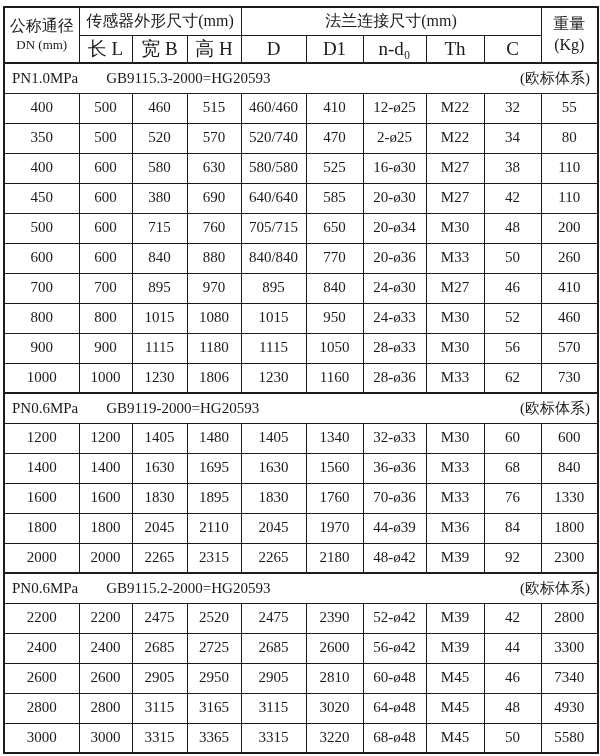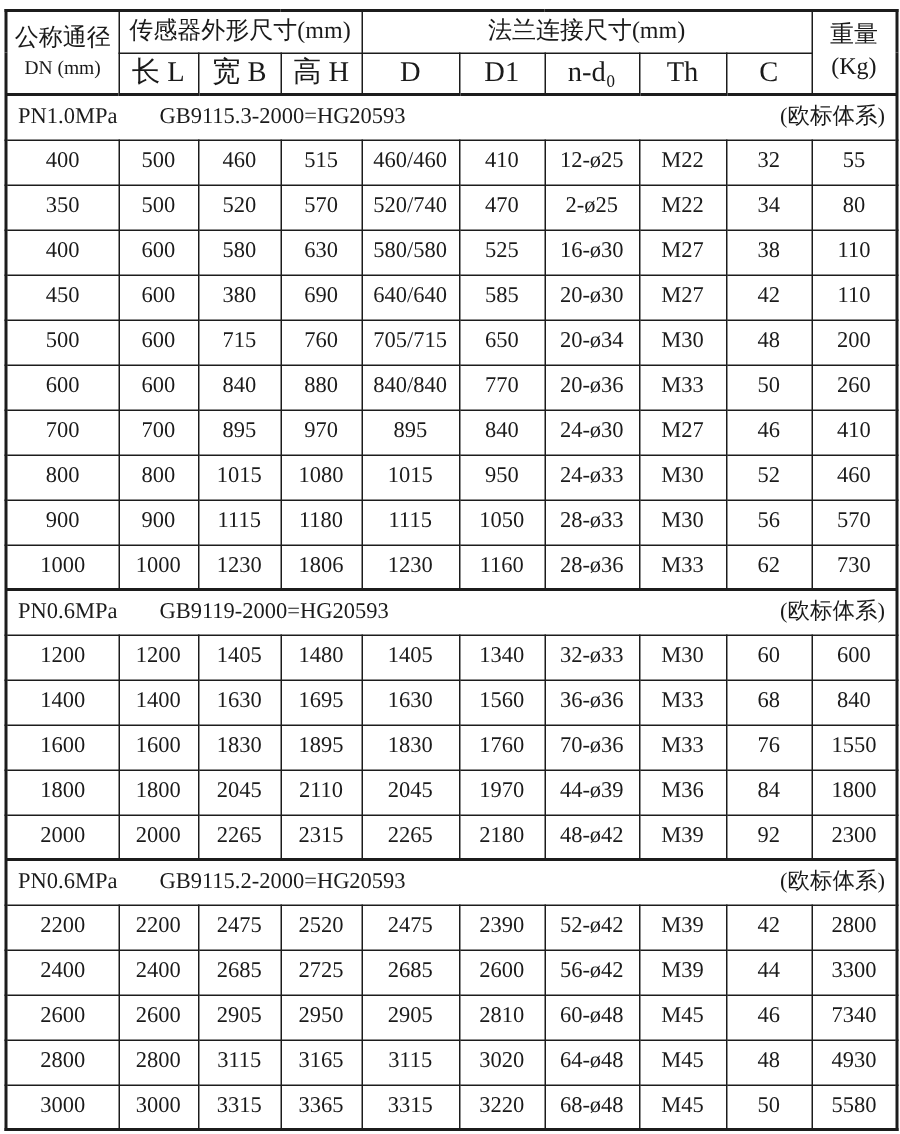--- a/index.html
+++ b/index.html
@@ -256,21 +256,21 @@
       <tr class="data-row">
         <td>1600</td>
         <td>1600</td>
         <td>1830</td>
         <td>1895</td>
         <td>1830</td>
         <td>1760</td>
         <td>70-ø36</td>
         <td>M33</td>
         <td>76</td>
-        <td>1550</td>
+        <td>1330</td>
       </tr>
       <tr class="data-row">
         <td>1800</td>
         <td>1800</td>
         <td>2045</td>
         <td>2110</td>
         <td>2045</td>
         <td>1970</td>
         <td>44-ø39</td>
         <td>M36</td>

